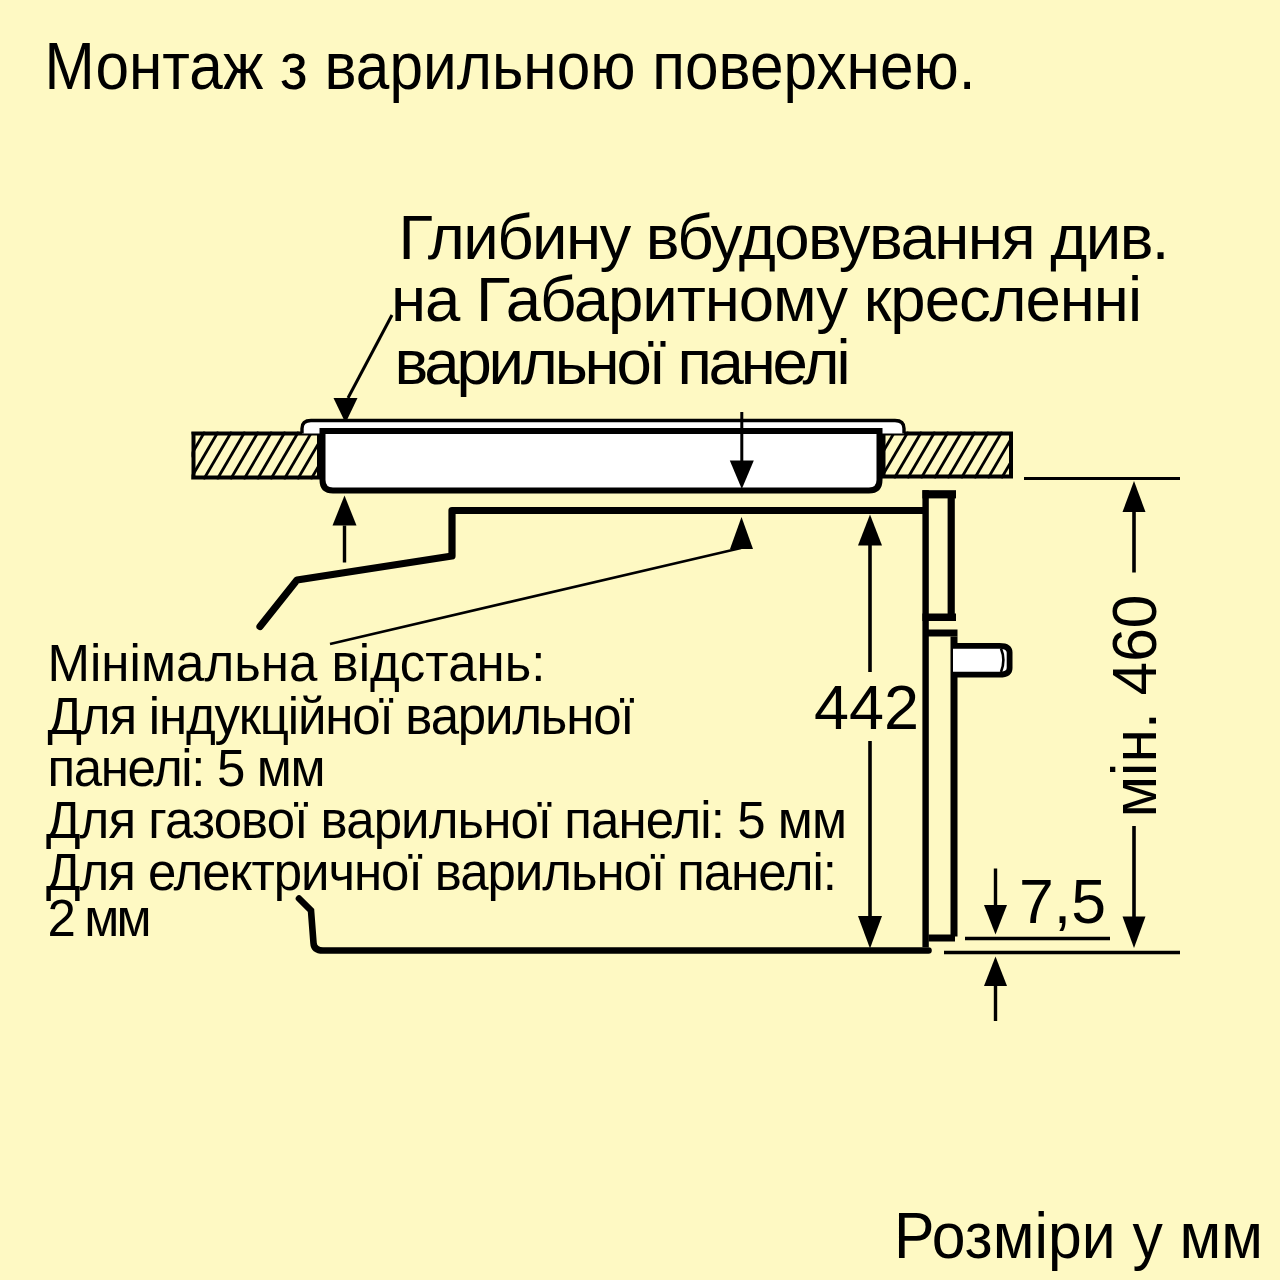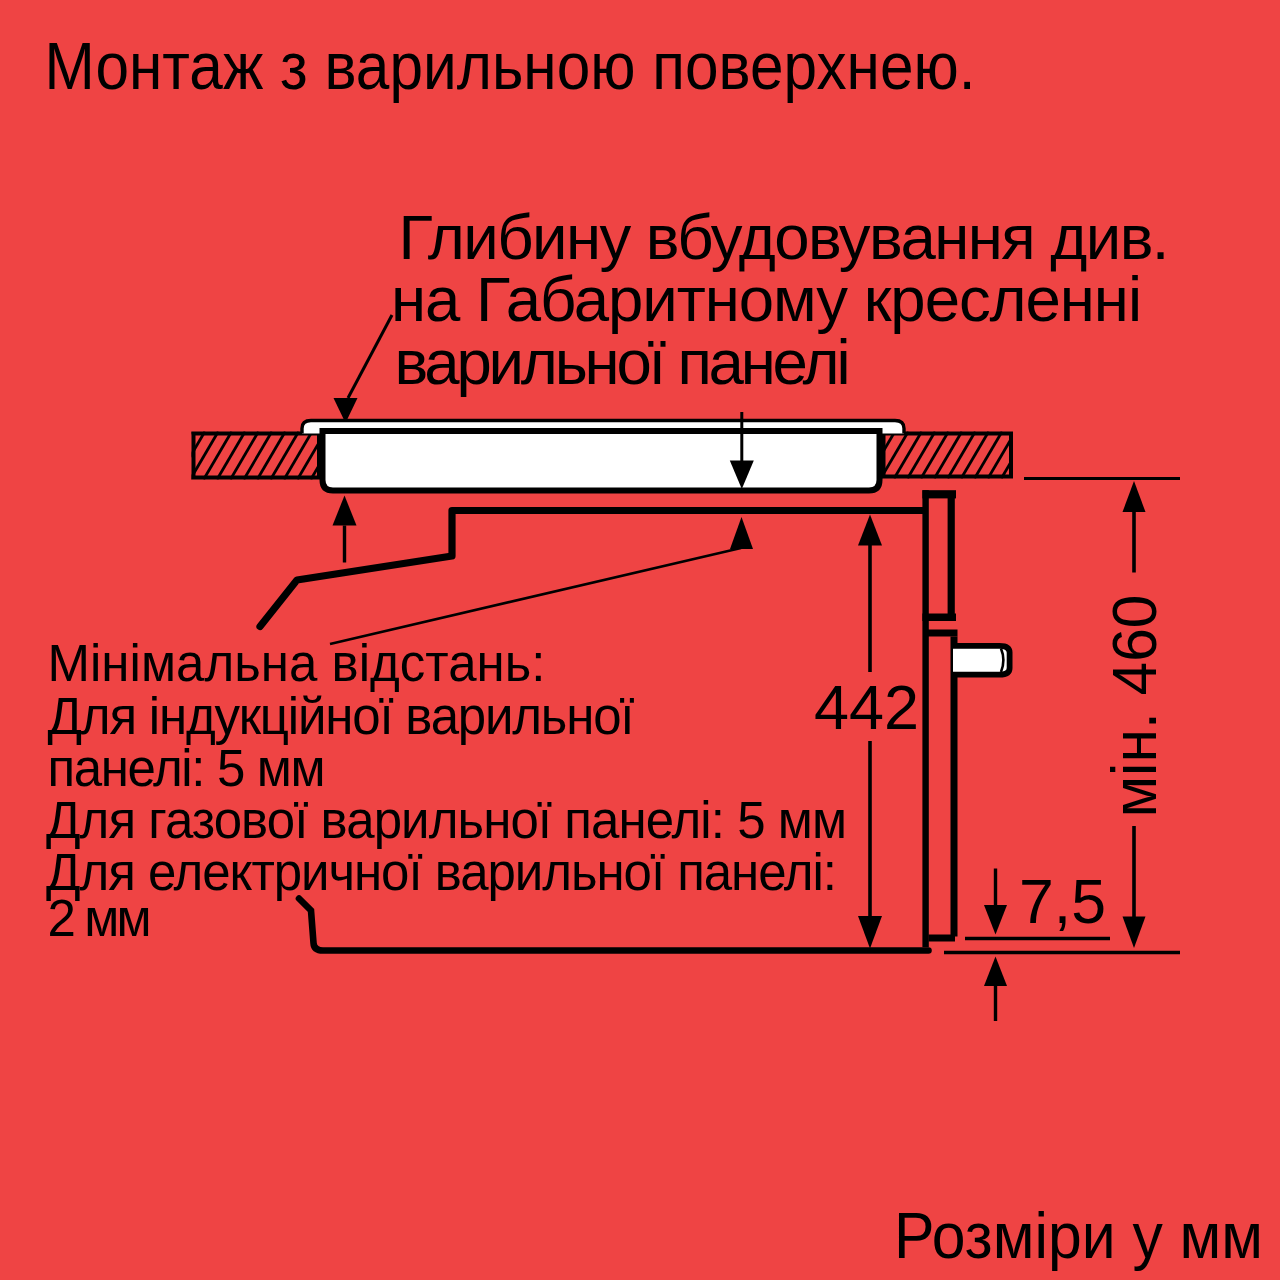--- a/index.html
+++ b/index.html
@@ -1,16 +1,16 @@
 <!DOCTYPE html>
 <html><head>
 <meta charset="utf-8">
 <style>
   html,body{margin:0;padding:0;background:#ffffff;}
-  .page{width:1280px;height:1280px;position:relative;background:#ef4444;overflow:hidden;}
+  .page{width:1280px;height:1280px;position:relative;background:#fef9c3;overflow:hidden;}
   svg{display:block;}
   text{font-family:"Liberation Sans", sans-serif;fill:#000;}
 </style>
 </head>
 <body>
 <div class="page">
 <svg width="1280" height="1280" viewBox="0 0 1280 1280">
 
   <text x="44.5" y="88.5" font-size="66" textLength="931" lengthAdjust="spacingAndGlyphs">Монтаж з варильною поверхнею.</text>
 

